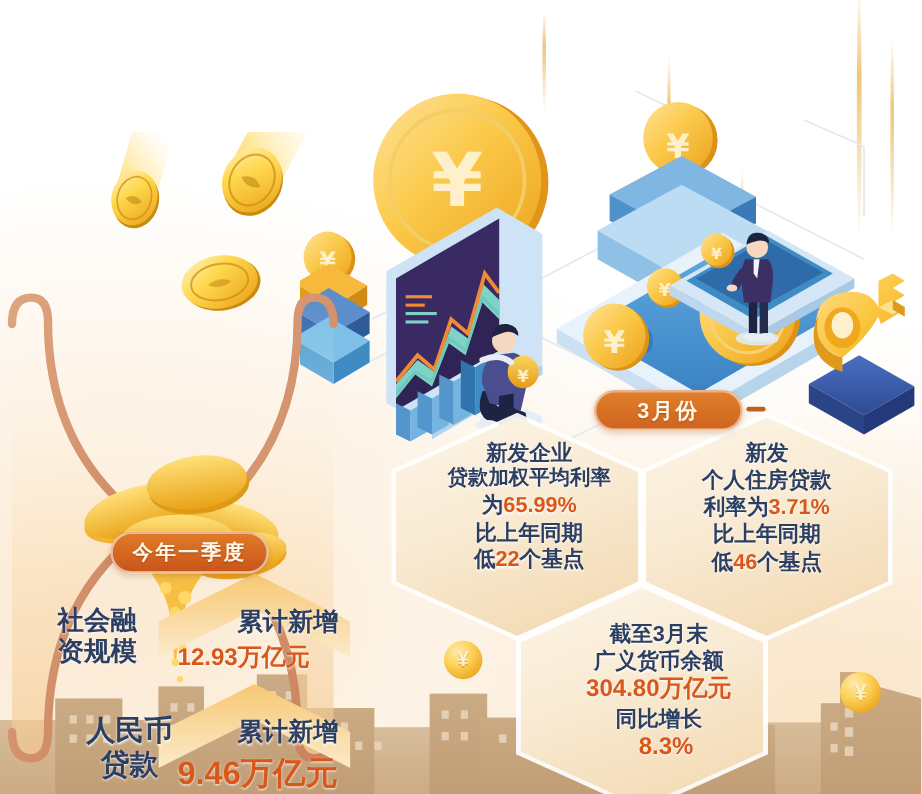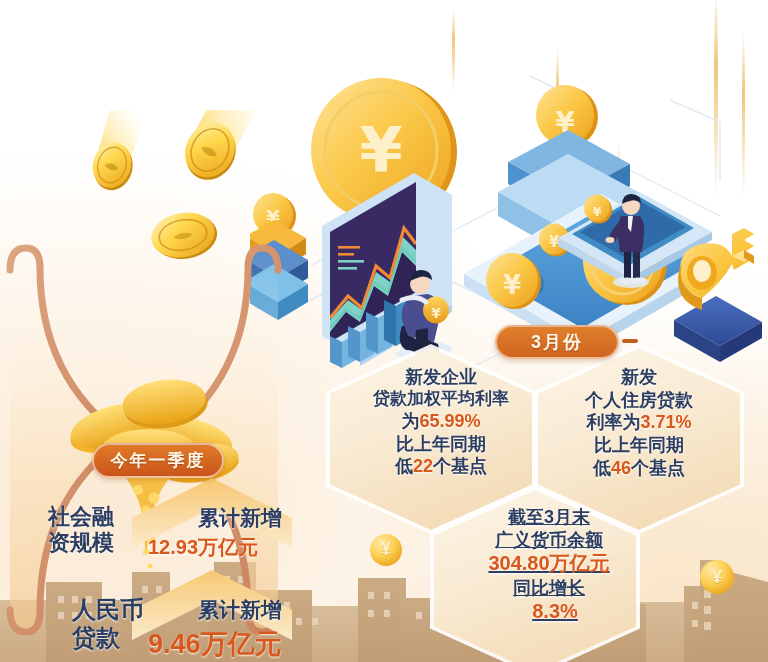--- a/index.html
+++ b/index.html
@@ -38,21 +38,21 @@
     box-shadow:0 2px 5px rgba(150,74,20,.28);
     text-shadow:0 1px 1px rgba(120,50,6,.5);}
   .badge.q{background:linear-gradient(180deg,#e07a28 0%,#c9551a 100%);
     border:2px solid rgba(255,255,255,.55);}
   .badge.m{background:linear-gradient(180deg,#e07f2b 0%,#cf6420 100%);
     border:2px solid rgba(255,255,255,.5);}
   .dash{position:absolute;height:4px;width:16px;border-radius:3px;background:#c25f1f;}
 
   
   .statlabel{position:absolute;color:#2c3f63;font-weight:bold;line-height:1.18;
-    text-shadow:0 1px 2px rgba(255,255,255,.9);}
+    text-shadow:0 1px 2px rgba(255,255,255,.9);text-align:center;}
   .statcap{position:absolute;color:#2c3f63;font-weight:bold;
     text-shadow:0 1px 2px rgba(255,255,255,.9);margin-left:41px;}
   .statnum{position:absolute;color:#d8571b;font-weight:bold;
     text-shadow:0 1px 2px rgba(255,255,255,.95);}
   .uparrow{position:absolute;}
 
   
   .hex{position:absolute;
     clip-path:polygon(50% 0%,100% 25%,100% 75%,50% 100%,0% 75%,0% 25%);
     background:linear-gradient(160deg,#fdf5e7 0%,#f9ebd4 42%,#f2d7ae 100%);
@@ -483,21 +483,21 @@
       <span>利率为</span><span class="hl">3.71%</span>
     </div>
     <div>比上年同期</div>
     <div>
       <span>低</span><span class="hl">46</span><span>个基点</span>
     </div>
   </div>
 
   <div class="hexborder" style="left:430px;top:486px;width:210px;height:190px;"></div>
   <div class="hex" style="left:434px;top:490px;width:202px;height:182px;"></div>
-  <div class="hextxt" style="left:434px;top:506px;width:230px;font-size:18px;text-decoration:underline;">
+  <div class="hextxt" style="left:434px;top:517px;width:230px;font-size:18px;">
     <div>截至3月末</div>
     <div>广义货币余额</div>
     <div style="font-size:20px;">
       <span class="hl">304.80</span><span class="hl">万亿元</span>
     </div>
     <div>同比增长</div>
     <div class="hl" style="font-size:20px;margin-left:12px;">8.3%</div>
   </div>
 
   <div class="badge m" style="left:495px;top:325px;width:120px;height:30px;font-size:18px;">3月份</div>

